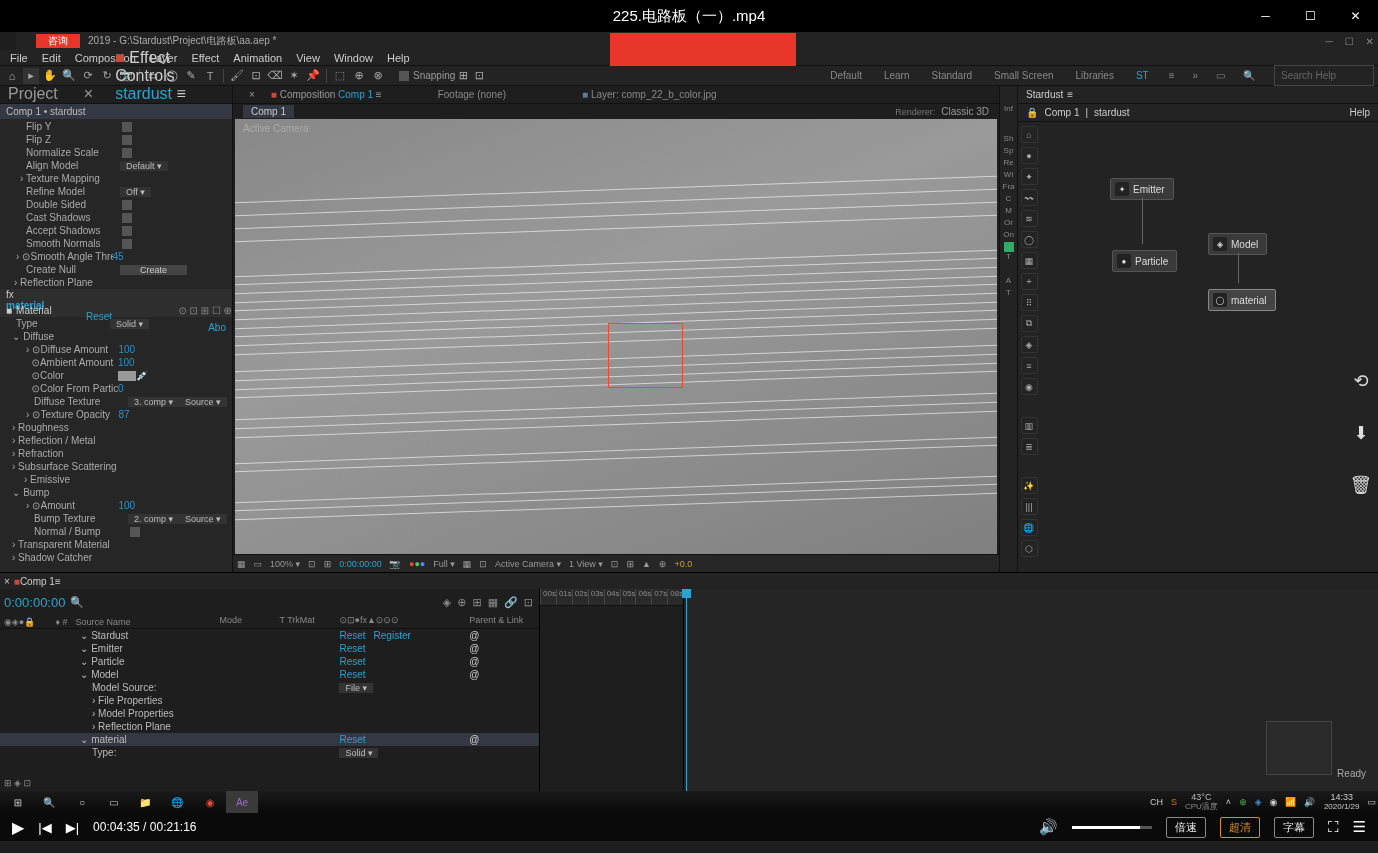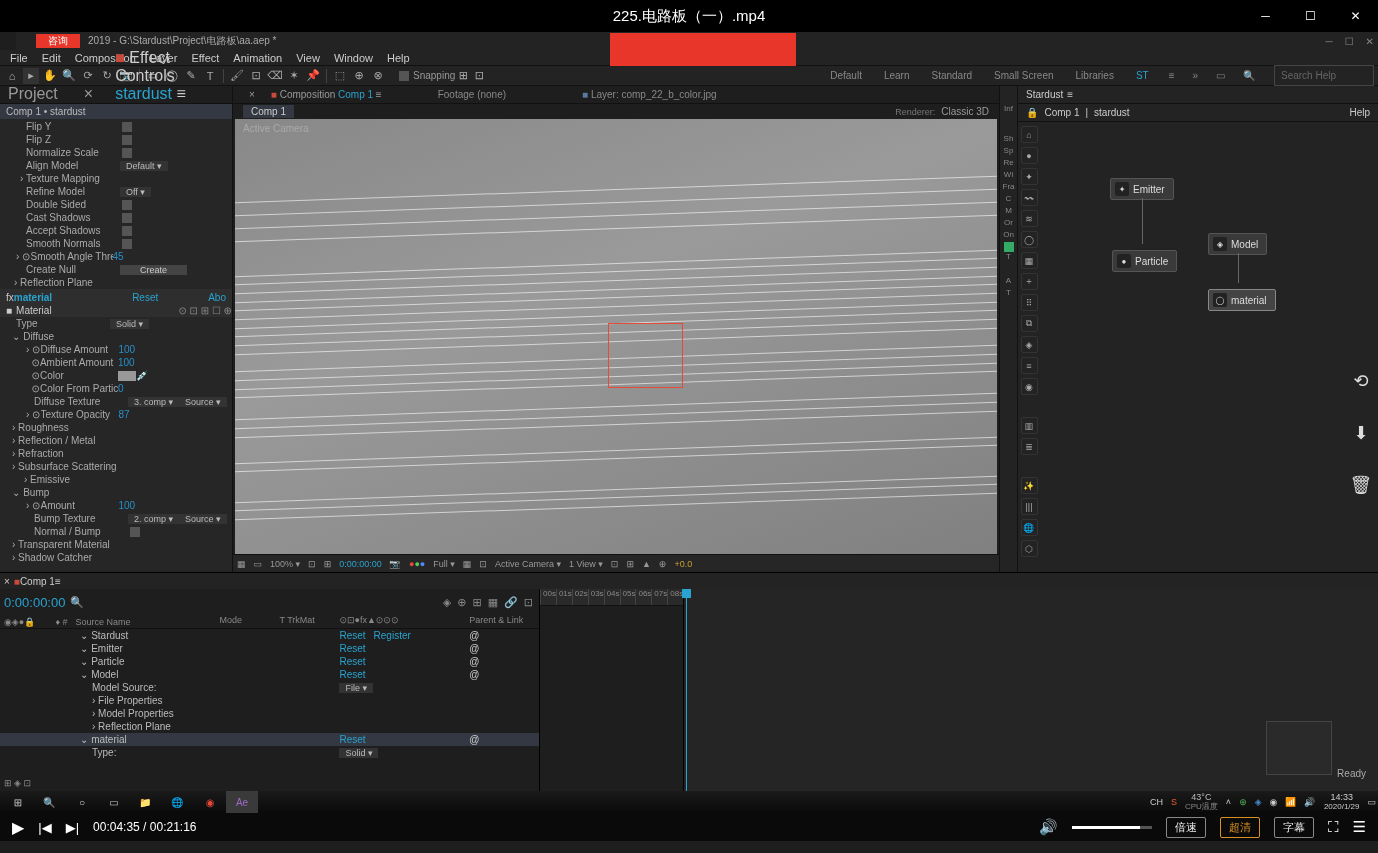--- a/index.html
+++ b/index.html
@@ -38,21 +38,21 @@
 .comp-name-hdr { height:15px; background:#333842; padding:0 6px; font-size:10px; color:#bbb; display:flex; align-items:center; }
 .props-list { flex:1; overflow:hidden; font-size:10px; padding:1px 0; }
 .prop-row { display:flex; align-items:center; height:13px; padding-left:26px; color:#aaa; }
 .prop-row.sub { padding-left:34px; }
 .prop-label { flex:0 0 94px; white-space:nowrap; overflow:hidden; }
 .prop-val { color:#288fc9; }
 .prop-chk { width:10px; height:10px; background:#555; margin-left:2px; display:inline-block; }
 .prop-dd { background:#333; padding:0 6px; font-size:9px; color:#bbb; }
 .prop-btn { background:#444; padding:0 20px; font-size:9px; color:#ccc; }
 .prop-hdr { display:flex; align-items:center; height:14px; padding-left:6px; color:#ccc; background:#2e2e2e; }
-.mat-row { background:#2e2e2e; display:flex; align-items:flex-end; height:14px; padding:0 6px; }
+.mat-row { background:#2e2e2e; display:flex; align-items:flex-start; height:14px; padding:0 6px;flex-direction:column; }
 .mat-name { color:#29a3cf; font-weight:bold; }
 .reset-link { color:#29a3cf; margin-left:80px; font-size:10px; }
 .abo-link { color:#29a3cf; margin-left:auto; font-size:10px; }
 .color-swatch { width:18px; height:10px; background:#999; display:inline-block; vertical-align:middle; }
 
 .center-panel { flex:1; background:#1e1e1e; display:flex; flex-direction:column; border-left:1px solid #111; border-right:1px solid #111; position:relative; }
 .comp-tabs { height:18px; display:flex; align-items:center; font-size:10px; padding-left:4px; border-bottom:1px solid #111; }
 .comp-tab-item { padding:0 8px; color:#999; }
 .comp-tab-item .cn { color:#29a3cf; }
 .footage-tab { margin-left:40px; color:#888; }

